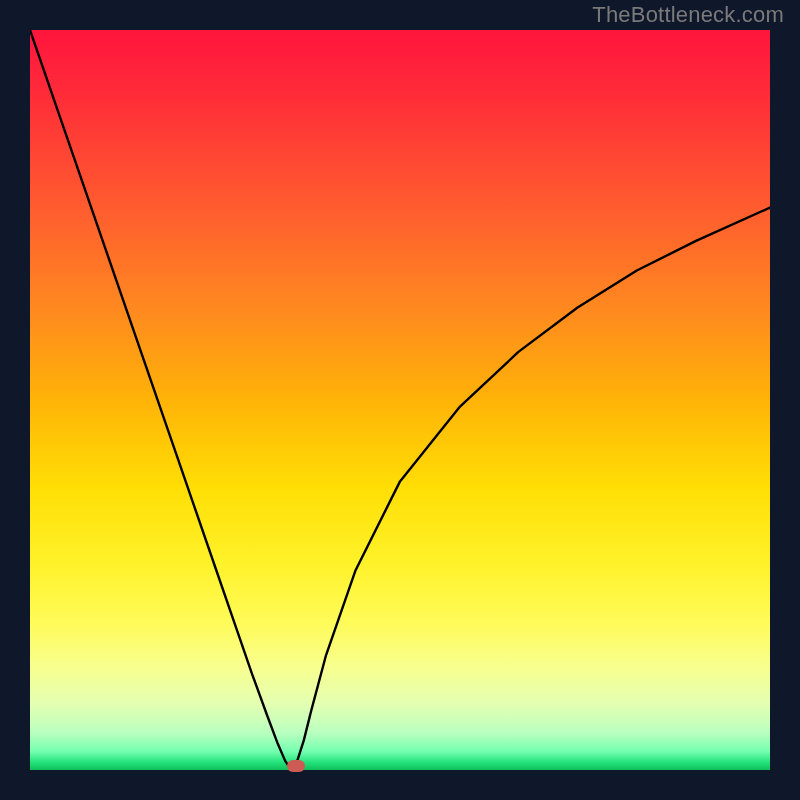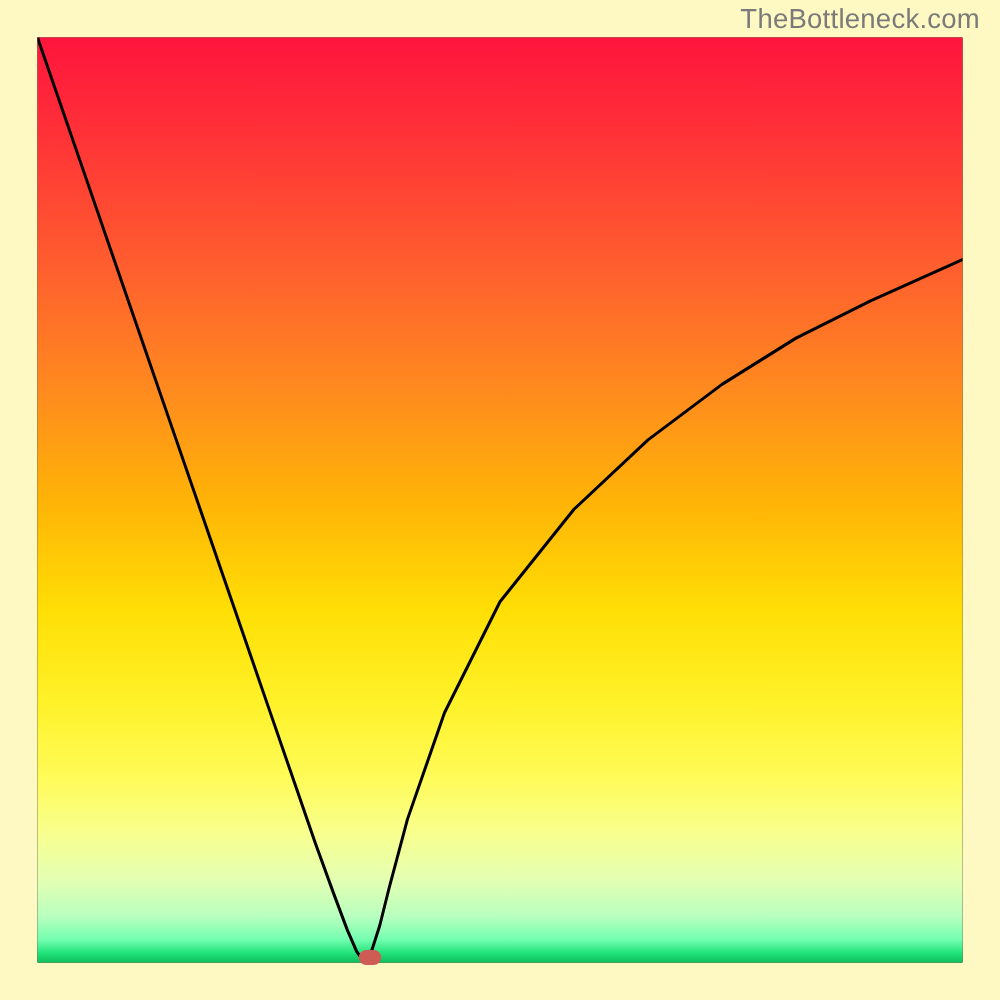--- a/index.html
+++ b/index.html
@@ -8,21 +8,21 @@
     width: 800px;
     height: 800px;
     background: #000;
     overflow: hidden;
     font-family: Arial, Helvetica, sans-serif;
   }
   .frame {
     position: relative;
     width: 800px;
     height: 800px;
-    background: #fef9c3;
+    background: #0f172a;
   }
   .watermark {
     position: absolute;
     top: 2px;
     right: 16px;
     color: #7a7a7a;
     font-size: 22px;
     font-weight: 500;
     letter-spacing: 0.2px;
     z-index: 4;

